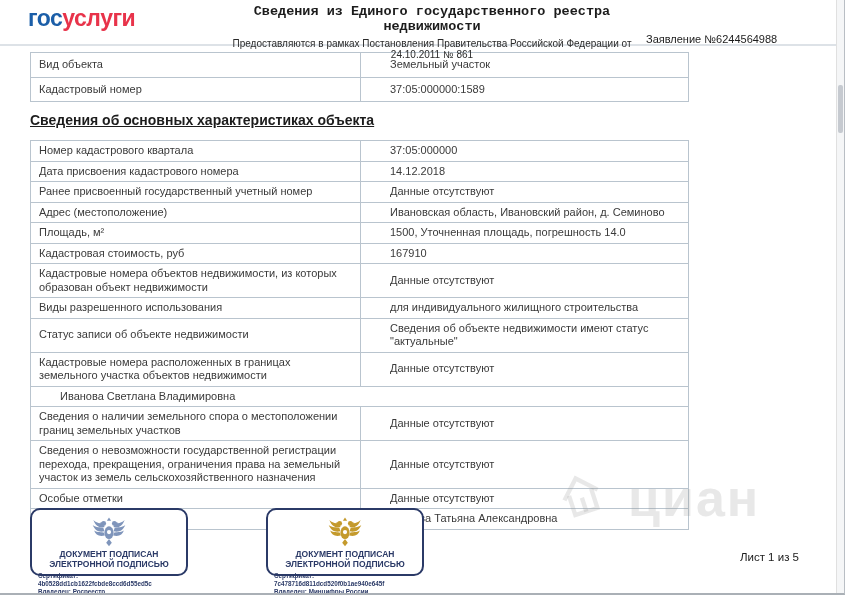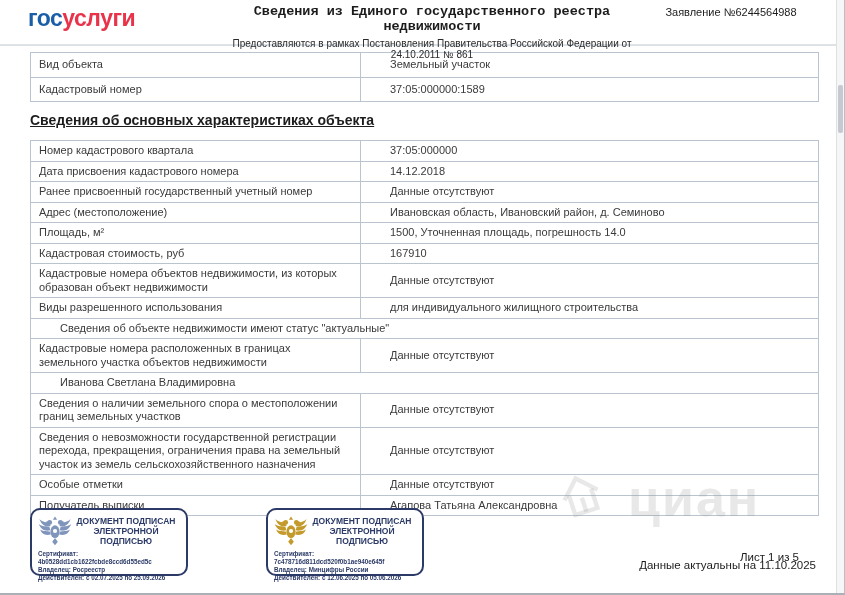--- a/index.html
+++ b/index.html
@@ -17,25 +17,25 @@
   
   .hdr{
     display:flex;align-items:flex-start;
     height:40px;padding-top:4px;
     border-bottom:2px solid #dde2e7;
   }
   .logo{width:190px;padding-left:28px;font-weight:bold;font-size:23px;letter-spacing:-0.5px;line-height:28px;}
   .hdr-center{flex:1;text-align:center;}
   .hdr-title{font-size:13.5px;font-weight:bold;color:#1c1c1c;font-family:Liberation Mono, monospace;}
   .hdr-sub{font-size:10px;color:#2a2a2a;margin-top:4px;}
-  .hdr-right{width:170px;padding-right:28px;text-align:center;font-size:11px;color:#1c1c1c;padding-top:2px;}
+  .hdr-right{width:170px;padding-right:28px;text-align:left;font-size:11px;color:#1c1c1c;padding-top:2px;margin-top:27px;}
   
   .tbl{
     margin:6px 18px 0 30px;
-    width:789px;
+    width:659px;
     border:1px solid #b9c4ce;
     box-sizing:border-box;
   }
   .t-row{display:flex;align-items:center;border-bottom:1px solid #b9c4ce;}
   .t-row:last-child{border-bottom:none;}
   .t-label{
     width:330px;min-width:330px;box-sizing:border-box;
     padding:3px 10px 3px 8px;
     border-right:1px solid #b9c4ce;
     font-size:11px;line-height:13.5px;color:#3a3a3a;
@@ -50,21 +50,21 @@
   
   .stamp{
     position:absolute;top:508px;
     width:158px;height:68px;
     border:2px solid #2b3a67;border-radius:10px;
     background:#fff;box-sizing:border-box;
     padding:5px 6px 4px 6px;
   }
   .stamp-1{left:30px;}
   .stamp-2{left:266px;}
-  .stamp-top{display:flex;align-items:center;}
+  .stamp-top{display:flex;align-items:center;flex-direction:column;}
   .stamp-emblem{width:34px;height:32px;flex:0 0 34px;}
   .stamp-title{
     flex:1;text-align:center;
     font-size:8.5px;font-weight:bold;color:#2b3a67;line-height:10px;
     padding:0 2px;
   }
   .stamp-lines{margin-top:3px;font-size:6.3px;font-weight:bold;color:#2b3a67;line-height:8px;}
   
   .sheet-info{position:absolute;top:551px;right:45px;font-size:11.5px;color:#1c1c1c;}
   .actual-date{position:absolute;top:559px;right:28px;font-size:11.5px;color:#1c1c1c;}
@@ -137,20 +137,21 @@
     </div>
     <div class="t-row">
       <div class="t-label">Кадастровые номера объектов недвижимости, из которых образован объект недвижимости</div>
       <div class="t-value">Данные отсутствуют</div>
     </div>
     <div class="t-row">
       <div class="t-label">Виды разрешенного использования</div>
       <div class="t-value">для индивидуального жилищного строительства</div>
     </div>
     <div class="t-row">
+      <div class="t-label">Статус записи об объекте недвижимости</div>
       <div class="t-value">Сведения об объекте недвижимости имеют статус "актуальные"</div>
     </div>
     <div class="t-row">
       <div class="t-label">Кадастровые номера расположенных в границах земельного участка объектов недвижимости</div>
       <div class="t-value">Данные отсутствуют</div>
     </div>
     <div class="t-row">
       <div class="t-value">Иванова Светлана Владимировна</div>
     </div>
     <div class="t-row">
@@ -234,19 +235,18 @@
       <div class="stamp-title">ДОКУМЕНТ ПОДПИСАН ЭЛЕКТРОННОЙ ПОДПИСЬЮ</div>
     </div>
     <div class="stamp-lines">
       <div>Сертификат: 7c478716d811dcd520f0b1ae940e645f</div>
       <div>Владелец: Минцифры России</div>
       <div>Действителен: с 12.06.2025 по 05.06.2026</div>
     </div>
   </div>
 
   <div class="sheet-info">Лист 1 из 5</div>
-  <div class="actual-date">Данные актуальны на 11.10.2025</div>
 
   <div class="scrollbar">
     <div class="scroll-thumb"></div>
   </div>
 
 </div>
 
 </body></html>

